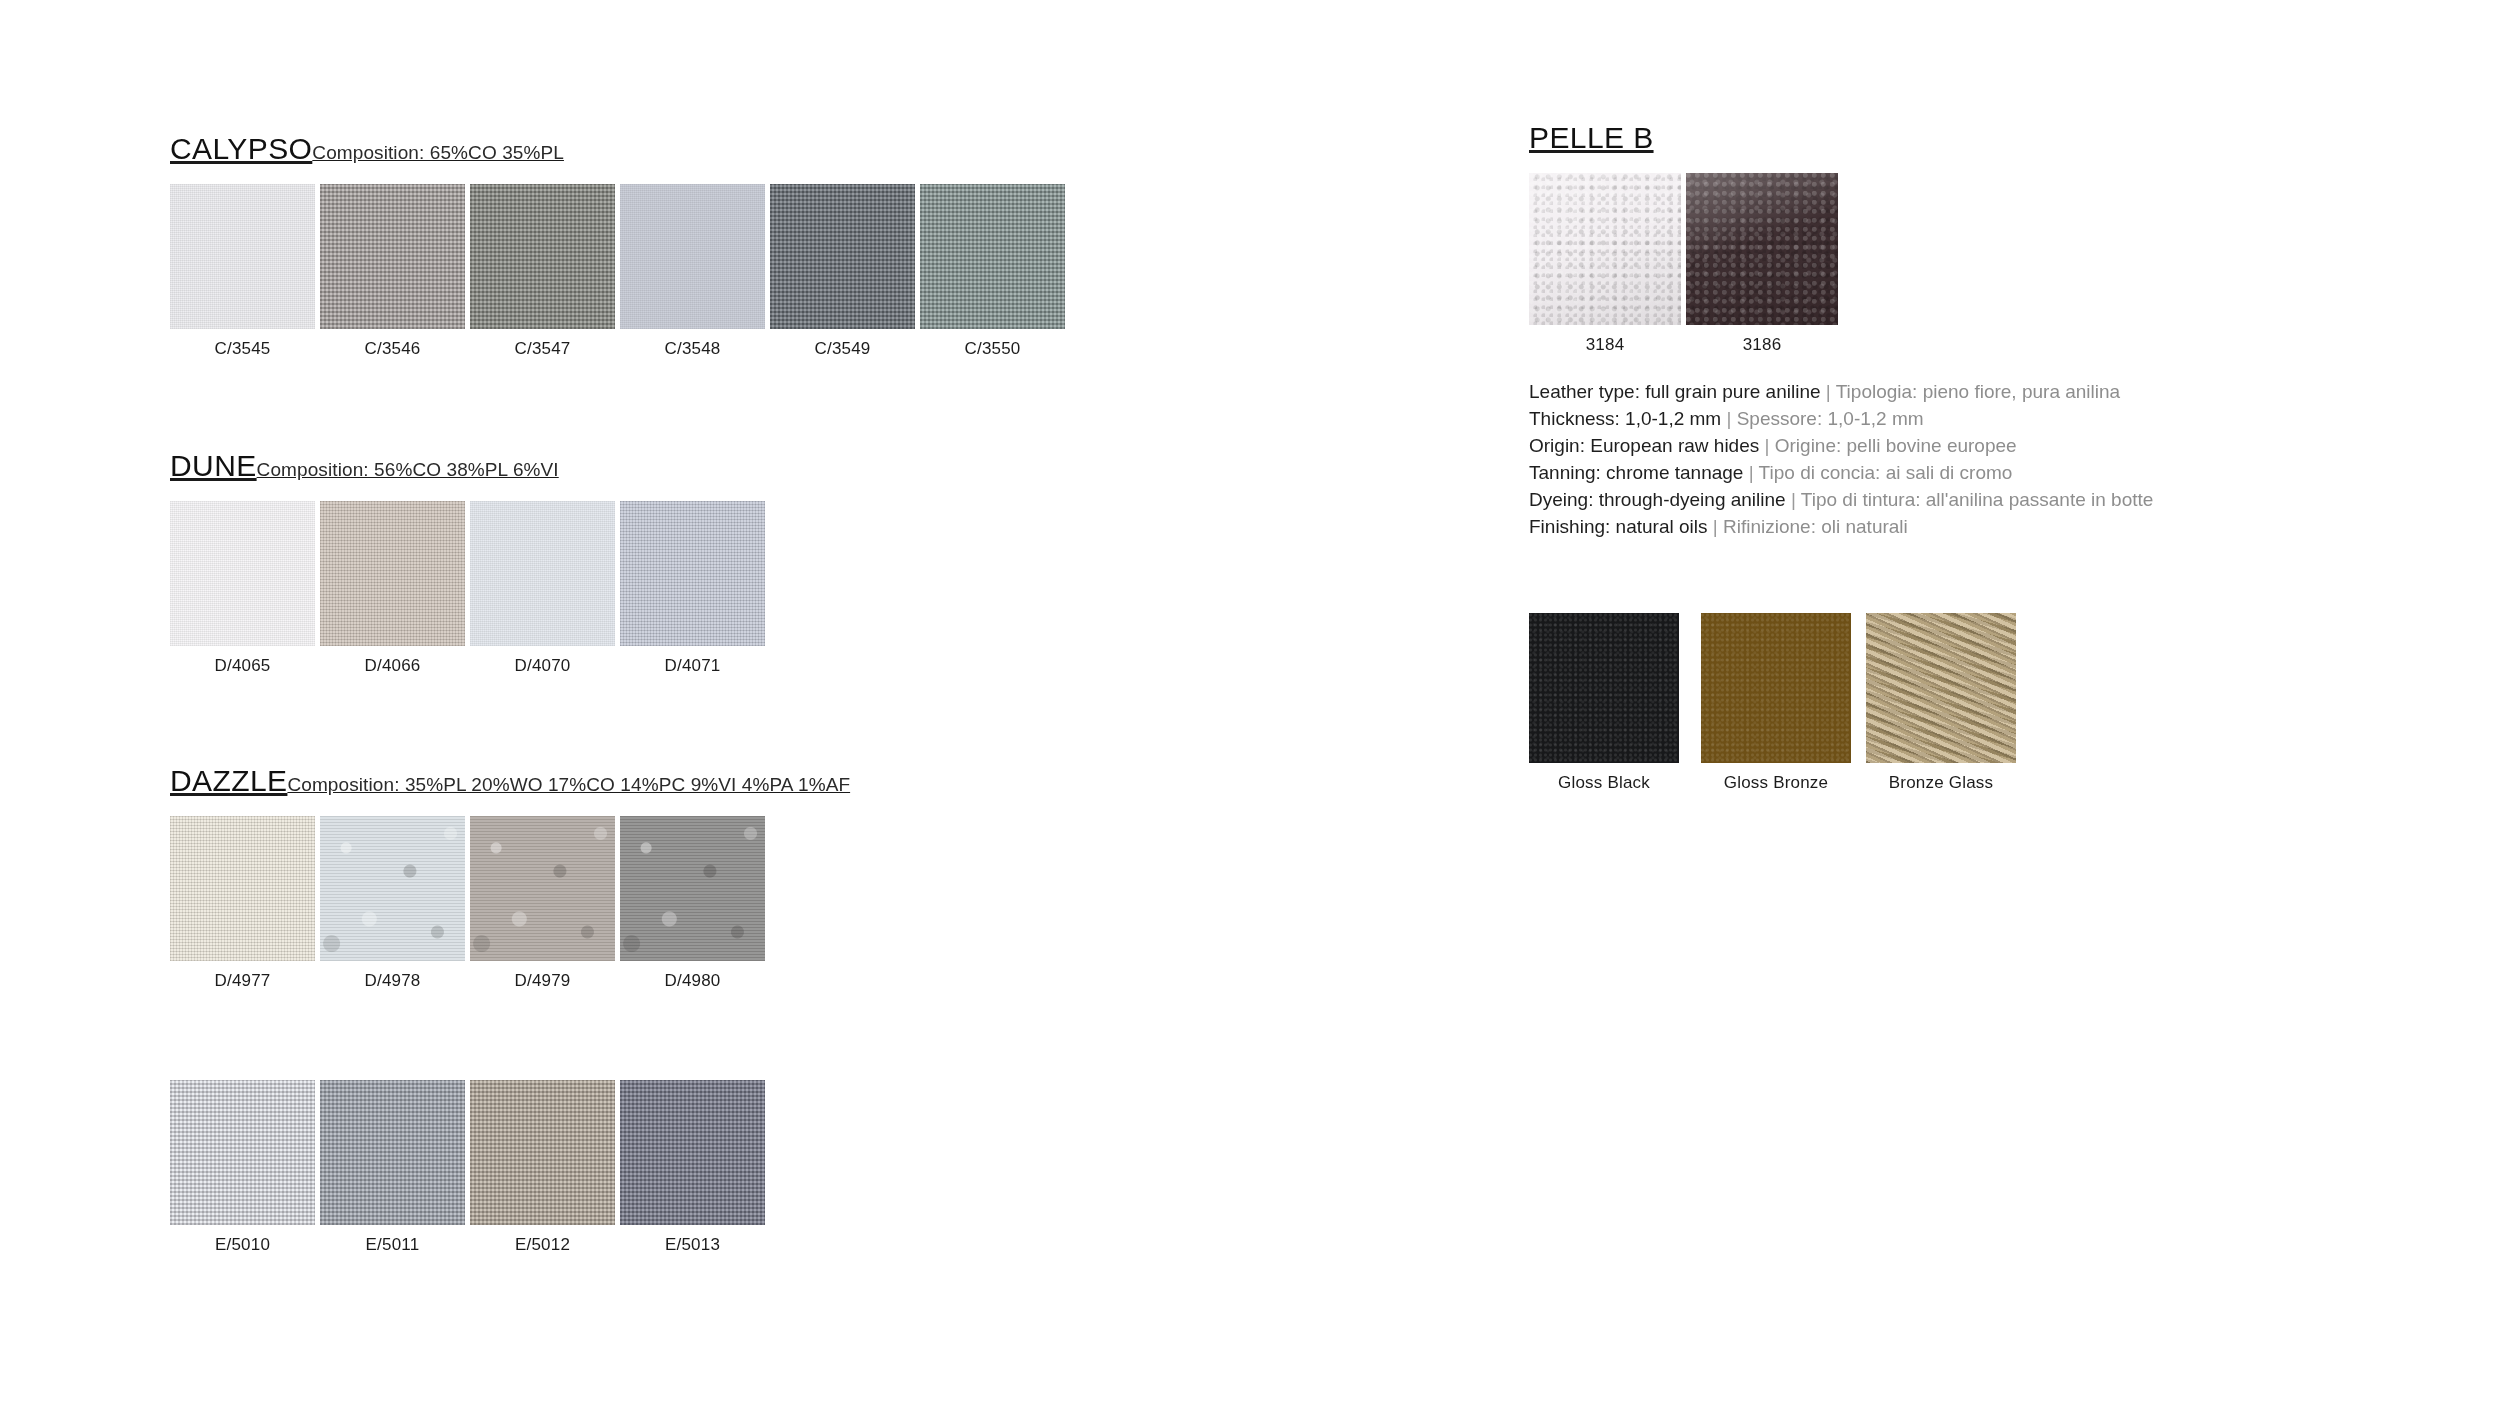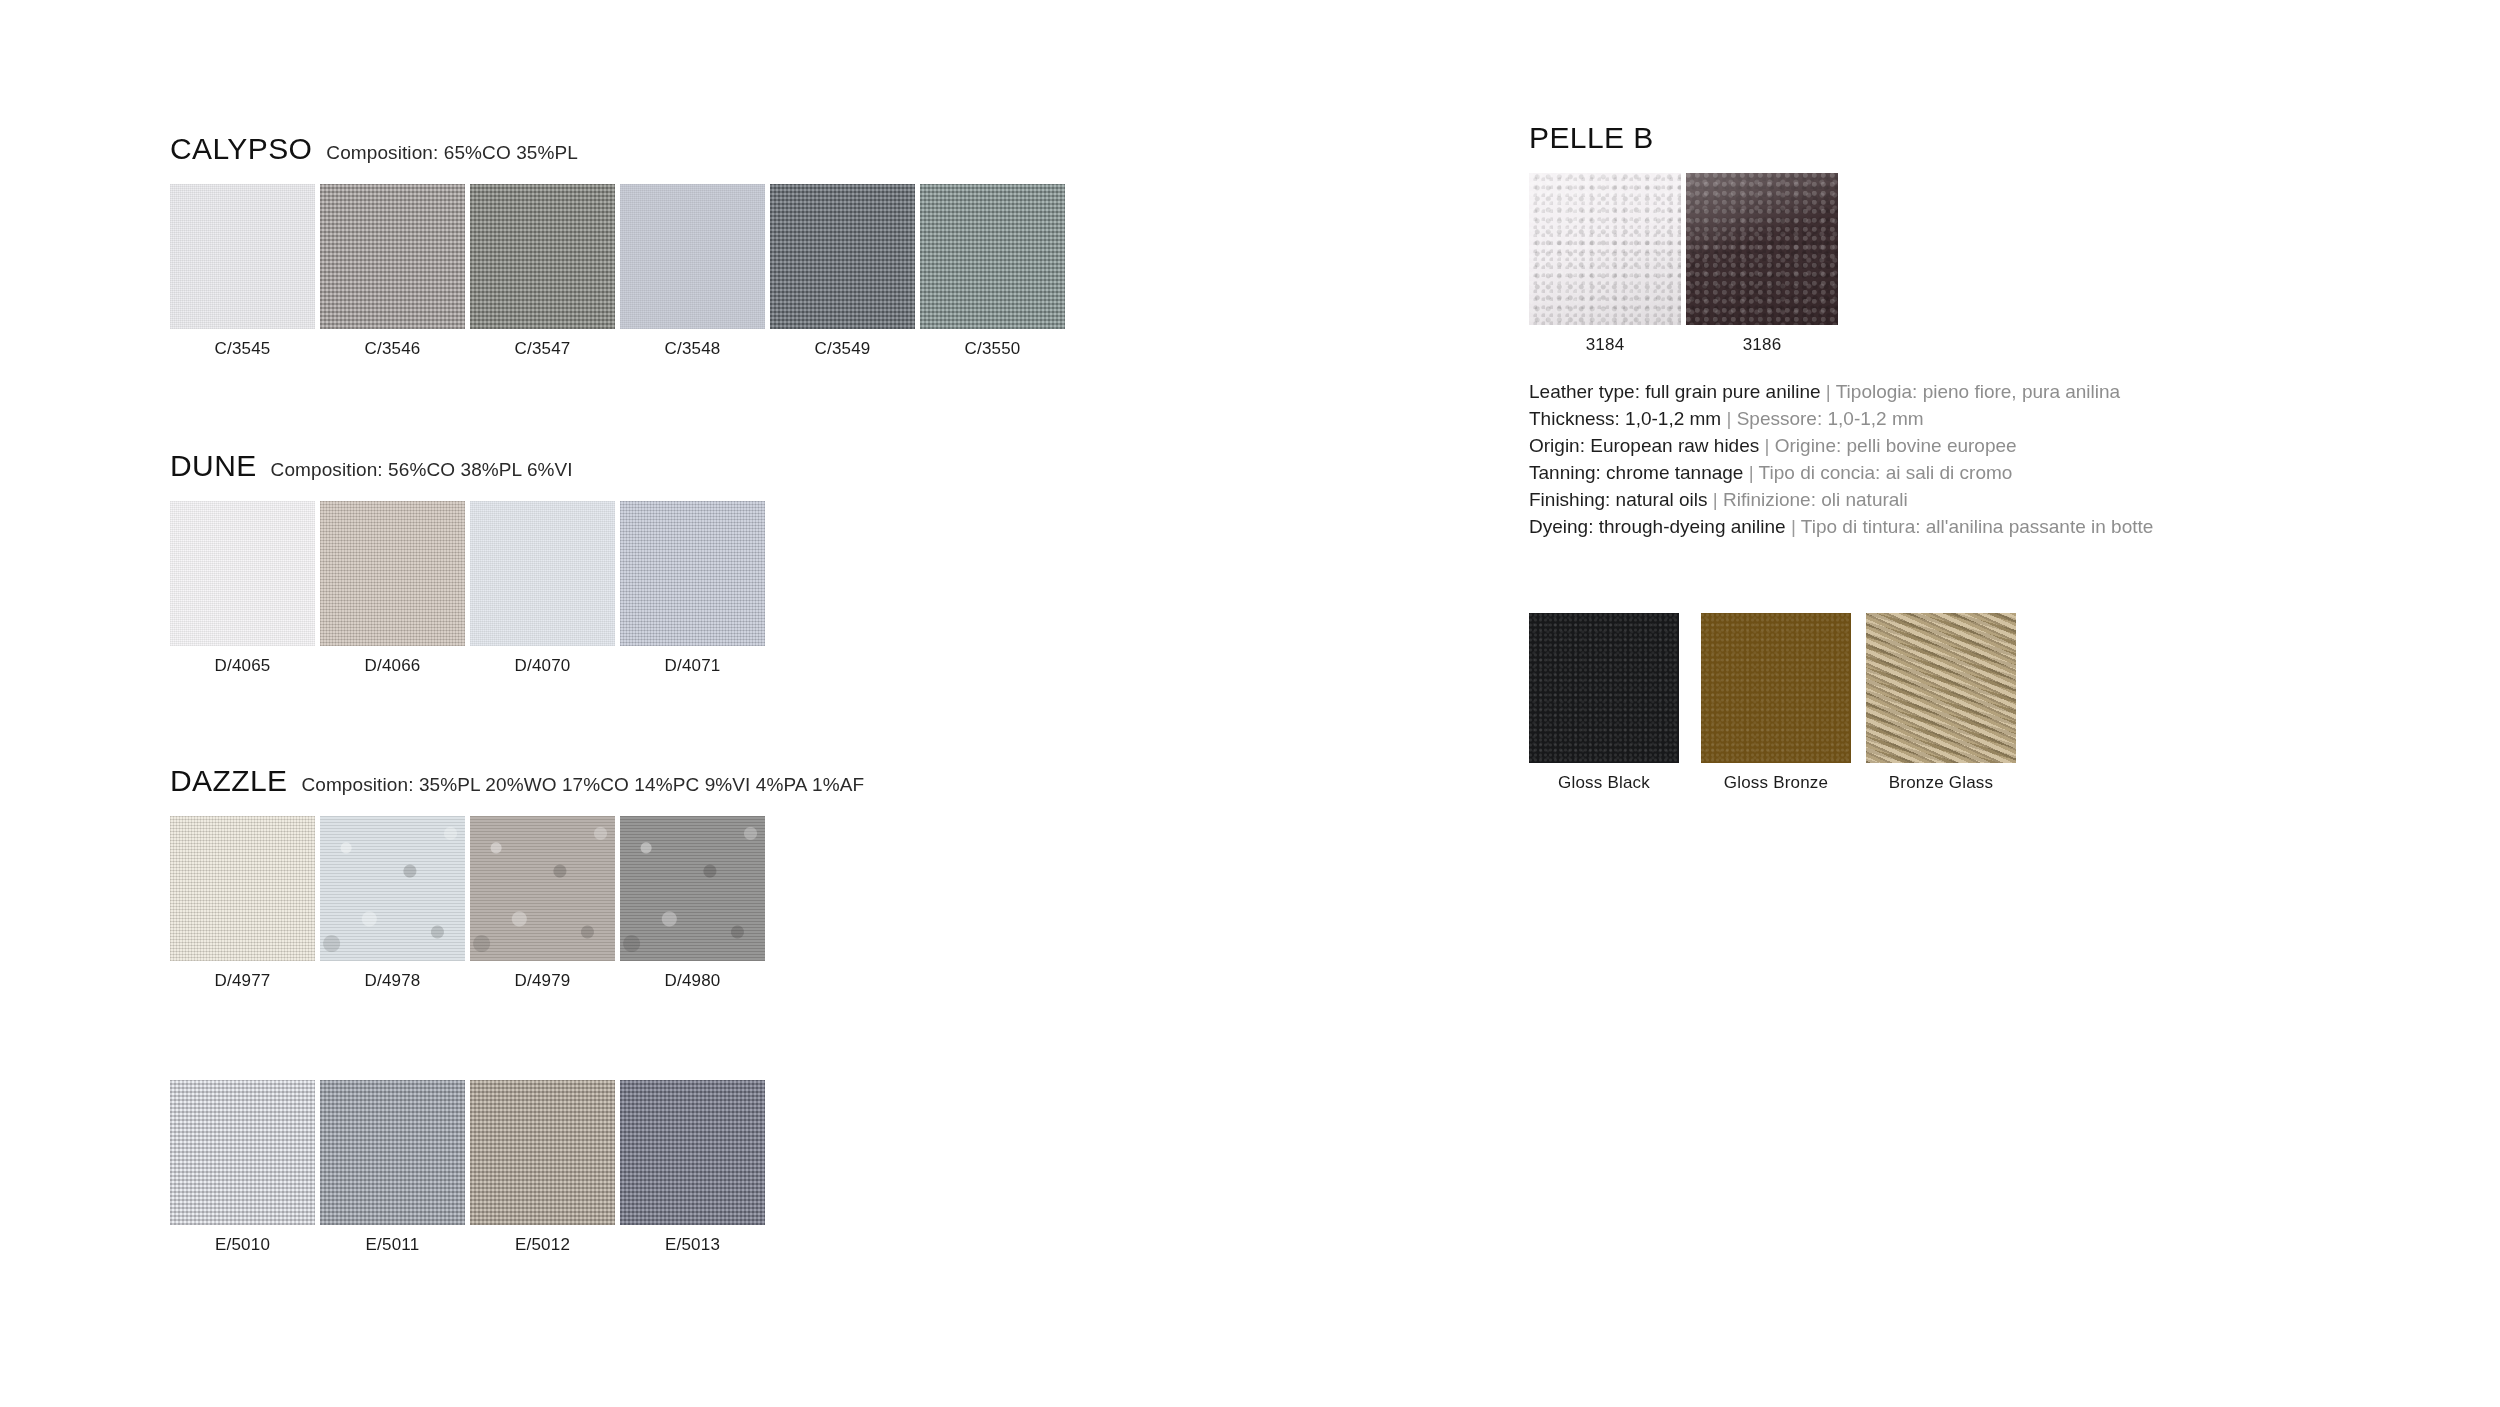--- a/index.html
+++ b/index.html
@@ -20,23 +20,23 @@
     position: relative;
     width: 2500px;
     height: 1407px;
   }
 
   
   .section { position: absolute; }
   .sec-head {
     display: flex;
     align-items: baseline;
-    gap: 14px;
     margin-bottom: 18px;
     white-space: nowrap;
+    text-decoration: underline;
   }
   .sec-title {
     font-size: 30px;
     font-weight: 400;
     letter-spacing: 0.4px;
     color: #111111;
   }
   .sec-title-sub {
     font-size: 30px;
     font-weight: 400;
@@ -331,28 +331,28 @@
       <span>Origin: European raw hides</span>
       <span class="spec-pipe">|</span>
       <span class="spec-it">Origine: pelli bovine europee</span>
     </div>
     <div class="spec-line">
       <span>Tanning: chrome tannage</span>
       <span class="spec-pipe">|</span>
       <span class="spec-it">Tipo di concia: ai sali di cromo</span>
     </div>
     <div class="spec-line">
+      <span>Dyeing: through-dyeing aniline</span>
+      <span class="spec-pipe">|</span>
+      <span class="spec-it">Tipo di tintura: all'anilina passante in botte</span>
+    </div>
+    <div class="spec-line">
       <span>Finishing: natural oils</span>
       <span class="spec-pipe">|</span>
       <span class="spec-it">Rifinizione: oli naturali</span>
-    </div>
-    <div class="spec-line">
-      <span>Dyeing: through-dyeing aniline</span>
-      <span class="spec-pipe">|</span>
-      <span class="spec-it">Tipo di tintura: all'anilina passante in botte</span>
     </div>
   </div>
 
   <div class="section" style="left:1529px; top:613px;">
     <div class="swatch-row">
       <div class="swatch-cell">
         <div class="swatch swatch-fin" style="background-color:#17181a">
             <div class="grain gloss-speck"></div>
           </div>
         <div class="swatch-label">Gloss Black</div>

